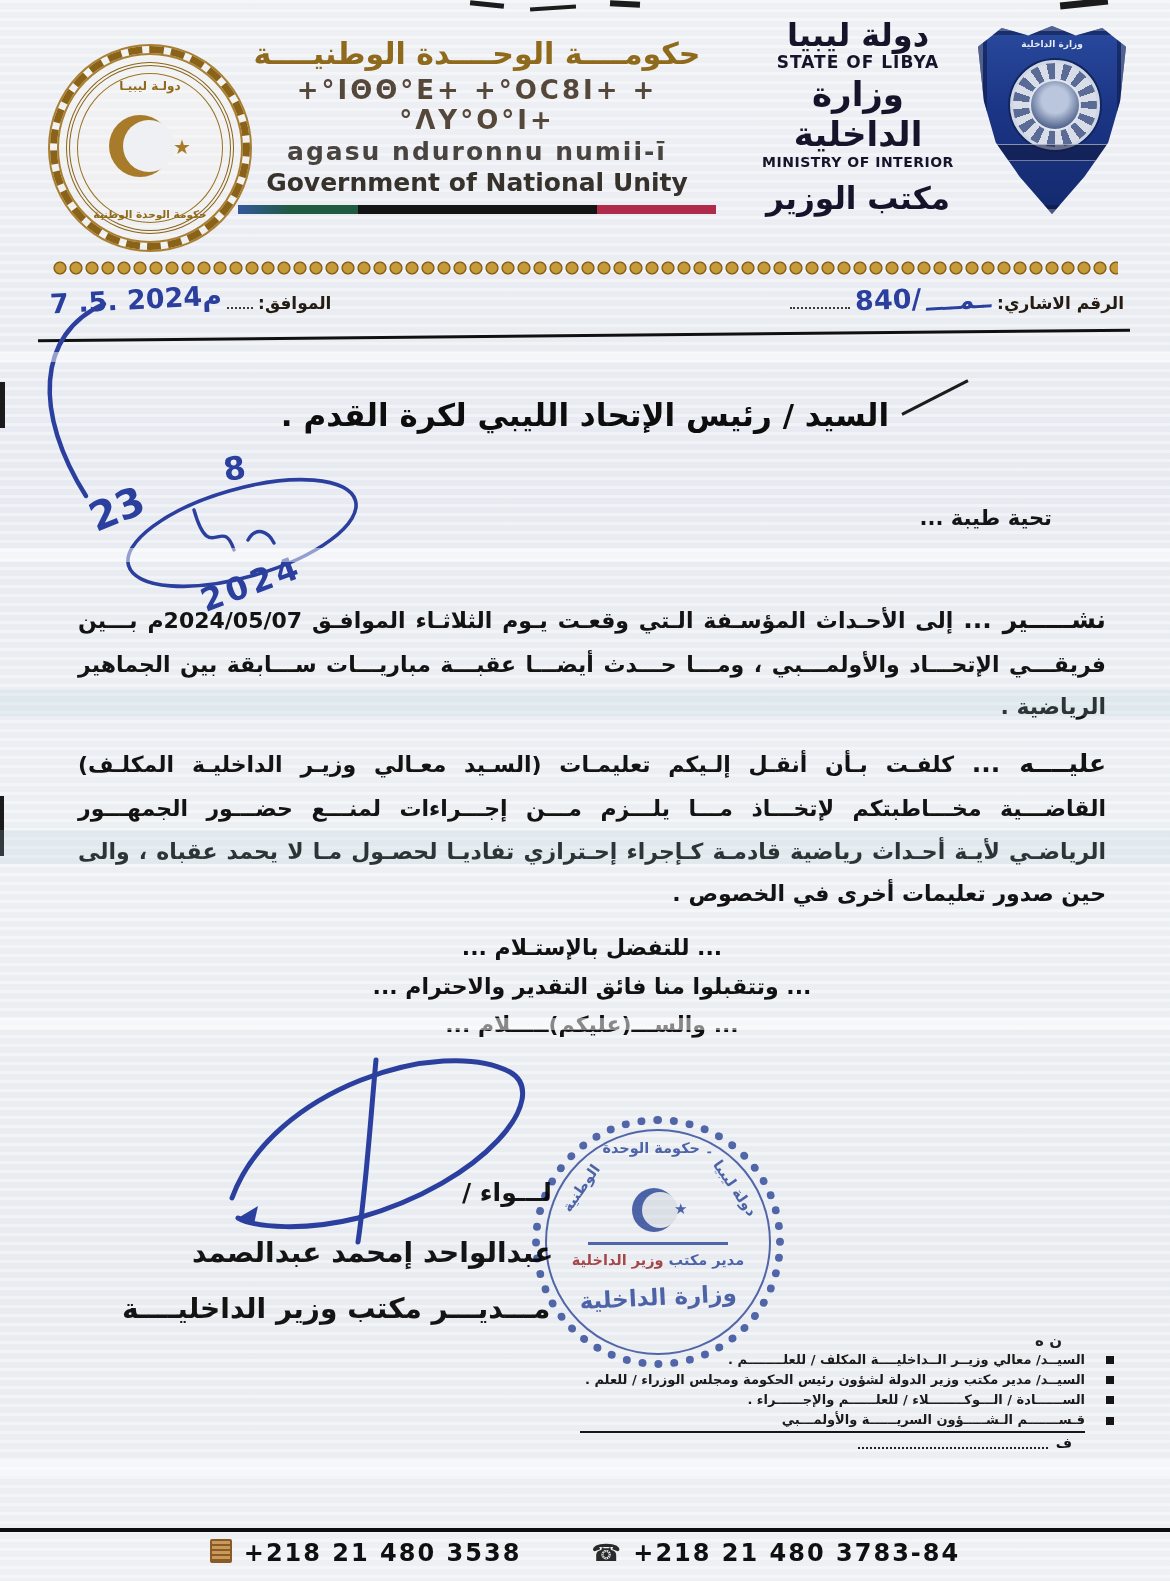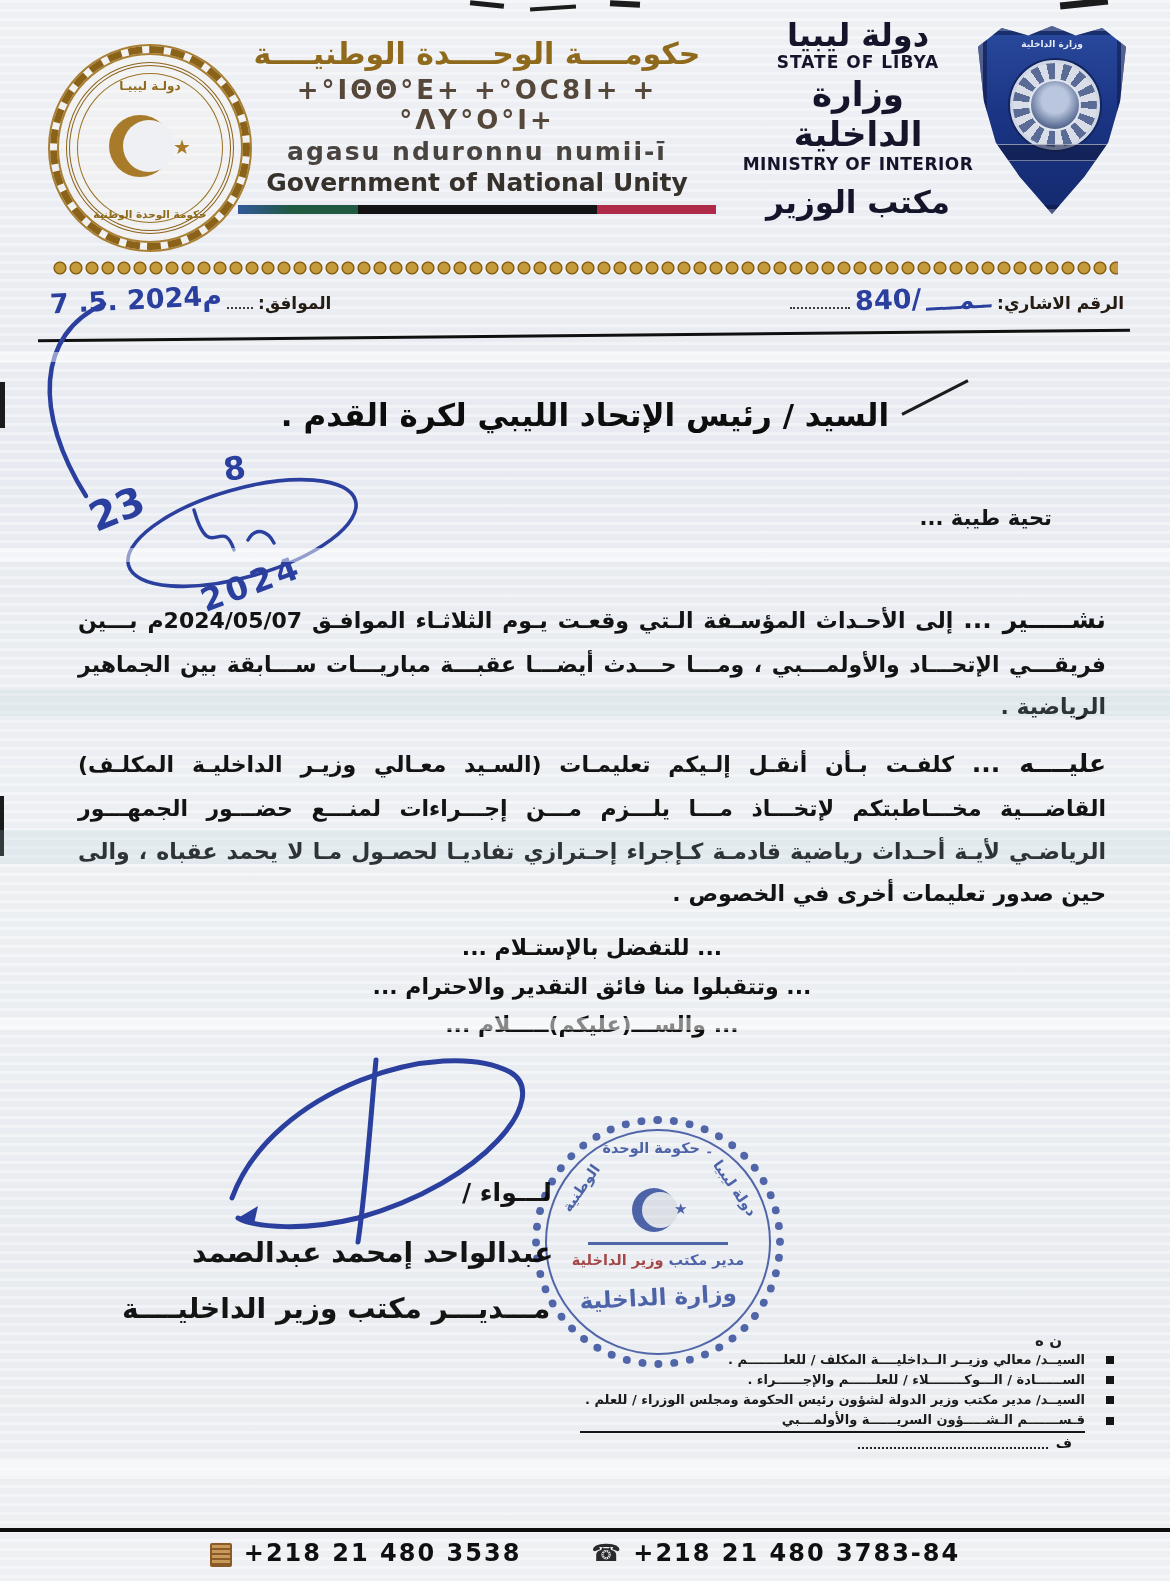--- a/index.html
+++ b/index.html
@@ -34,21 +34,21 @@
   .english-name{font-size:25px;font-weight:bold;color:#37312c;margin-top:2px;}
   .flag-bar{display:flex;height:9px;margin-top:8px;}
   .flag-green{width:25%;background:linear-gradient(90deg,#33589a 0%,#1f5a41 45%);}
   .flag-black{width:50%;background:#141414;}
   .flag-red{width:25%;background:#b02a4a;}
   
   .right-head{left:742px;top:16px;width:232px;text-align:center;color:#14142a;}
   .r-ar1{font-size:32px;font-weight:900;direction:rtl;}
   .r-en1{font-size:17px;font-weight:900;letter-spacing:1px;margin-top:-2px;}
   .r-ar2{font-size:34px;font-weight:900;direction:rtl;margin-top:2px;}
-  .r-en2{font-size:17px;font-weight:900;letter-spacing:.5px;}
+  .r-en2{font-size:14px;font-weight:900;letter-spacing:.5px;}
   .r-ar3{font-size:31px;font-weight:900;direction:rtl;margin-top:10px;}
   
   .shield{left:978px;top:26px;width:148px;height:188px;
     clip-path:polygon(50% 0,66% 5%,84% 1%,100% 11%,96% 40%,88% 62%,72% 80%,50% 100%,28% 80%,12% 62%,4% 40%,0 11%,16% 1%,34% 5%);
     background:linear-gradient(180deg,#2a4a9e 0%,#1b3585 45%,#142a6e 100%);
     box-shadow:inset 0 0 0 5px rgba(255,255,255,.25), inset 0 0 0 9px rgba(10,20,60,.5);}
   .shield-top-text{position:absolute;top:13px;left:0;right:0;text-align:center;
     font-size:9px;font-weight:bold;color:#e8ecf5;direction:rtl;}
   .shield-circle{position:absolute;left:32px;top:34px;width:84px;height:84px;border-radius:50%;
     background:repeating-conic-gradient(#d8dde8 0 12deg,#5a6c96 12deg 24deg);
@@ -124,21 +124,21 @@
     color:#1a1a1a;line-height:1.55;}
   .cc-bullet{width:8px;height:8px;background:#151515;flex:0 0 auto;align-self:center;}
   .cc-underlined{border-bottom:2.5px solid #151515;flex:1;}
   .cc-foot{display:flex;align-items:center;gap:8px;margin-top:2px;margin-right:42px;
     font-size:14px;font-weight:900;}
   .cc-dots{display:inline-block;width:190px;border-bottom:2px dotted #222;height:10px;}
   
   .footer-line{left:0;right:0;top:1528px;height:3.5px;background:#0d0d0d;}
   .footer{left:0;right:0;top:1539px;display:flex;justify-content:center;gap:70px;
     font-size:24px;font-weight:900;color:#101010;letter-spacing:2px;}
-  .contact{display:flex;align-items:flex-end;gap:12px;}
+  .contact{display:flex;align-items:flex-start;gap:12px;}
   .fax-icon{width:18px;height:20px;border:2.5px solid #8a5a28;border-radius:2px;
     background:repeating-linear-gradient(180deg,#c79a5a 0 3px,#8a5a28 3px 5px);}
   .phone-icon{font-size:24px;color:#2a2a2a;letter-spacing:0;}
   
   .streak{left:0;right:0;height:10px;background:rgba(255,255,255,.5);pointer-events:none;z-index:9;}
   .tint{left:0;right:0;height:26px;background:rgba(170,205,215,.18);pointer-events:none;z-index:9;}
   .mark{background:#1b1b1b;pointer-events:none;z-index:9;}
 </style>
 </head>
 <body>
@@ -259,25 +259,25 @@
   </div>
 
   <div class="abs cc">
     <span class="cc-header">ن ە</span>
     <div class="cc-line">
       <span class="cc-bullet"></span>
       <span>السيــد/ معالي وزيــر الــداخليــــة المكلف / للعلــــــــم .</span>
     </div>
     <div class="cc-line">
       <span class="cc-bullet"></span>
-      <span>الســــــادة / الـــوكــــــــلاء / للعلــــــم والإجــــــراء .</span>
+      <span>السيــد/ مدير مكتب وزير الدولة لشؤون رئيس الحكومة ومجلس الوزراء / للعلم .</span>
     </div>
     <div class="cc-line">
       <span class="cc-bullet"></span>
-      <span>السيــد/ مدير مكتب وزير الدولة لشؤون رئيس الحكومة ومجلس الوزراء / للعلم .</span>
+      <span>الســــــادة / الـــوكــــــــلاء / للعلــــــم والإجــــــراء .</span>
     </div>
     <div class="cc-line">
       <span class="cc-bullet"></span>
       <span class="cc-underlined">قـســـــــم الـشـــــؤون السريــــــة والأولمـــبي</span>
     </div>
     <div class="cc-foot">
       <span>ف</span>
       <span class="cc-dots"></span>
     </div>
   </div>

